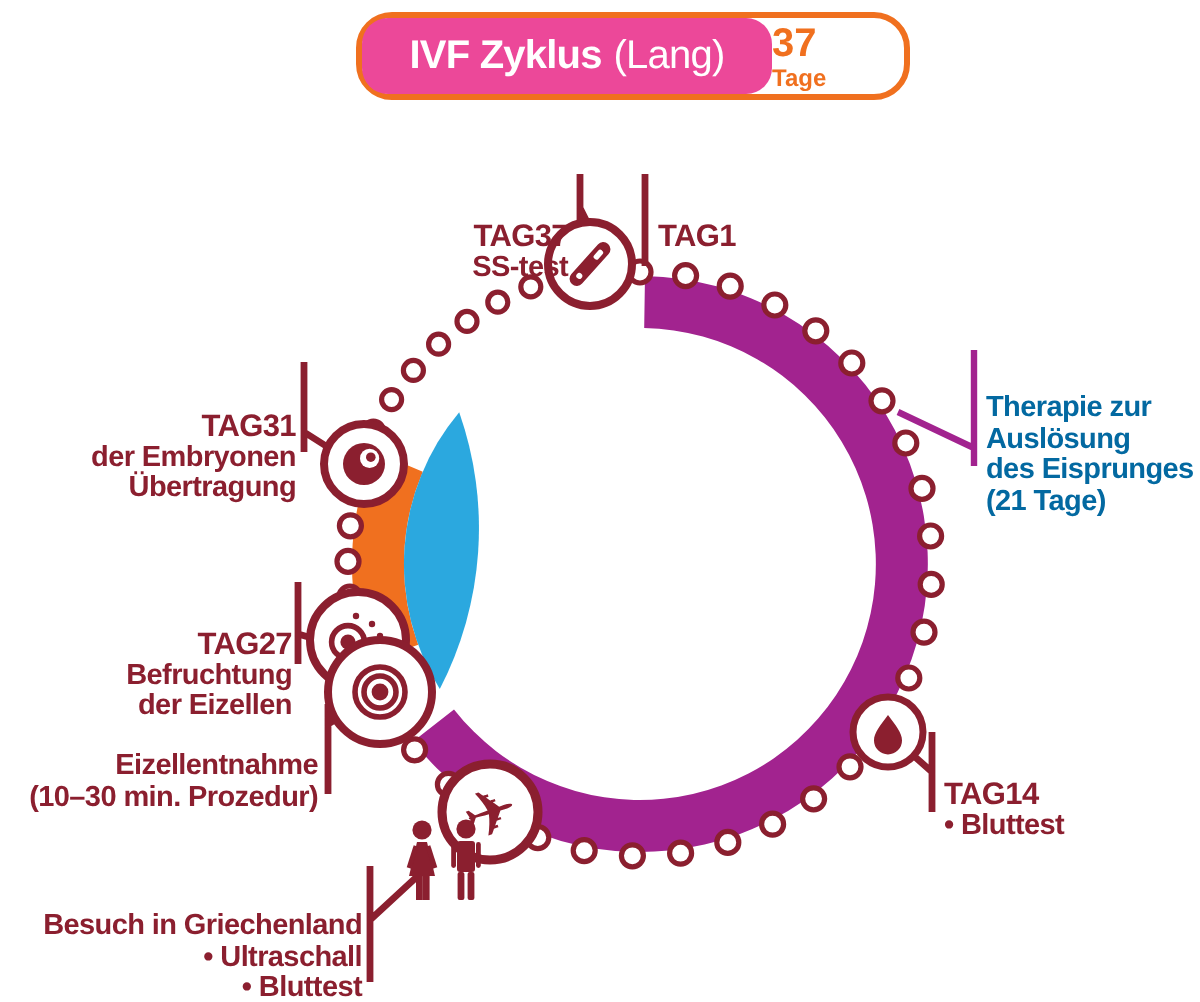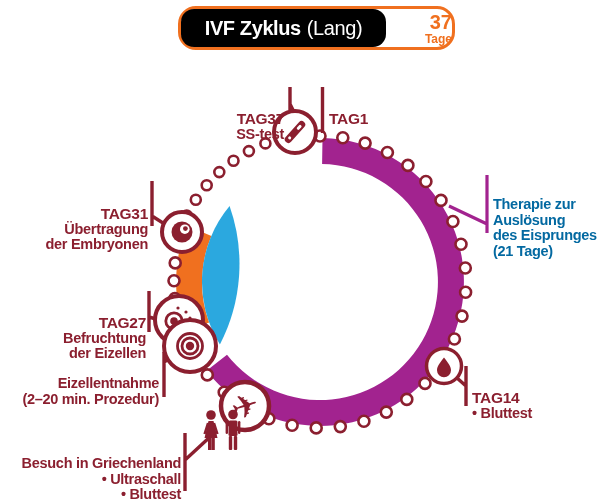--- a/index.html
+++ b/index.html
@@ -2,26 +2,26 @@
 <html><head>
 <meta charset="utf-8">
 <style>
   html,body{margin:0;padding:0;background:#fff;}
   .stage{position:relative;width:600px;height:501px;background:#ffffff;overflow:hidden;
          font-family:"Liberation Sans",sans-serif;}
   
   .banner{position:absolute;left:178px;top:6px;width:277px;height:44px;
           border:3px solid #F0701F;border-radius:18px;background:#fff;
           display:flex;align-items:stretch;box-sizing:border-box;}
-  .banner-left{flex:1;background:#000000;border-radius:13px;
+  .banner-left{flex:1;background:#ec4899;border-radius:13px;
                display:flex;align-items:center;justify-content:center;
                color:#fff;font-size:20px;letter-spacing:-0.4px;white-space:nowrap;}
   .banner-left b{font-weight:bold;margin-right:6px;}
   .banner-left span{font-weight:normal;}
-  .banner-right{width:66px;display:flex;flex-direction:column;align-items:flex-end;
+  .banner-right{width:66px;display:flex;flex-direction:column;align-items:flex-start;
                 justify-content:center;color:#F0701F;line-height:1;}
   .banner-days{font-size:20px;font-weight:bold;}
   .banner-unit{font-size:12px;font-weight:bold;margin-top:1px;}
   
   svg.diagram{position:absolute;left:0;top:0;}
   .bead{fill:#fff;stroke:#8B1F2F;stroke-width:2.6;}
   .icon-circle{fill:#fff;stroke:#8B1F2F;}
   .maroon-fill{fill:#8B1F2F;}
   .maroon-line{stroke:#8B1F2F;stroke-width:3.4;fill:none;}
   .purple-line{stroke:#A2238F;stroke-width:3.2;fill:none;}
@@ -182,33 +182,33 @@
 
   <div class="lbl" id="lbl-therapie">
     <div>Therapie zur</div>
     <div>Auslösung</div>
     <div>des Eisprunges</div>
     <div>(21 Tage)</div>
   </div>
 
   <div class="lbl right" id="lbl-tag31">
     <div class="tag">TAG31</div>
+    <div>der Embryonen</div>
     <div>Übertragung</div>
-    <div>der Embryonen</div>
   </div>
 
   <div class="lbl right" id="lbl-tag27">
     <div class="tag">TAG27</div>
     <div>Befruchtung</div>
     <div>der Eizellen</div>
   </div>
 
   <div class="lbl right" id="lbl-tag26">
     <div>Eizellentnahme</div>
-    <div>(2–20 min. Prozedur)</div>
+    <div>(10–30 min. Prozedur)</div>
   </div>
 
   <div class="lbl right" id="lbl-tag23">
     <div>Besuch in Griechenland</div>
     <div>• Ultraschall</div>
     <div>• Bluttest</div>
   </div>
 
   <div class="lbl" id="lbl-tag14">
     <div class="tag">TAG14</div>

